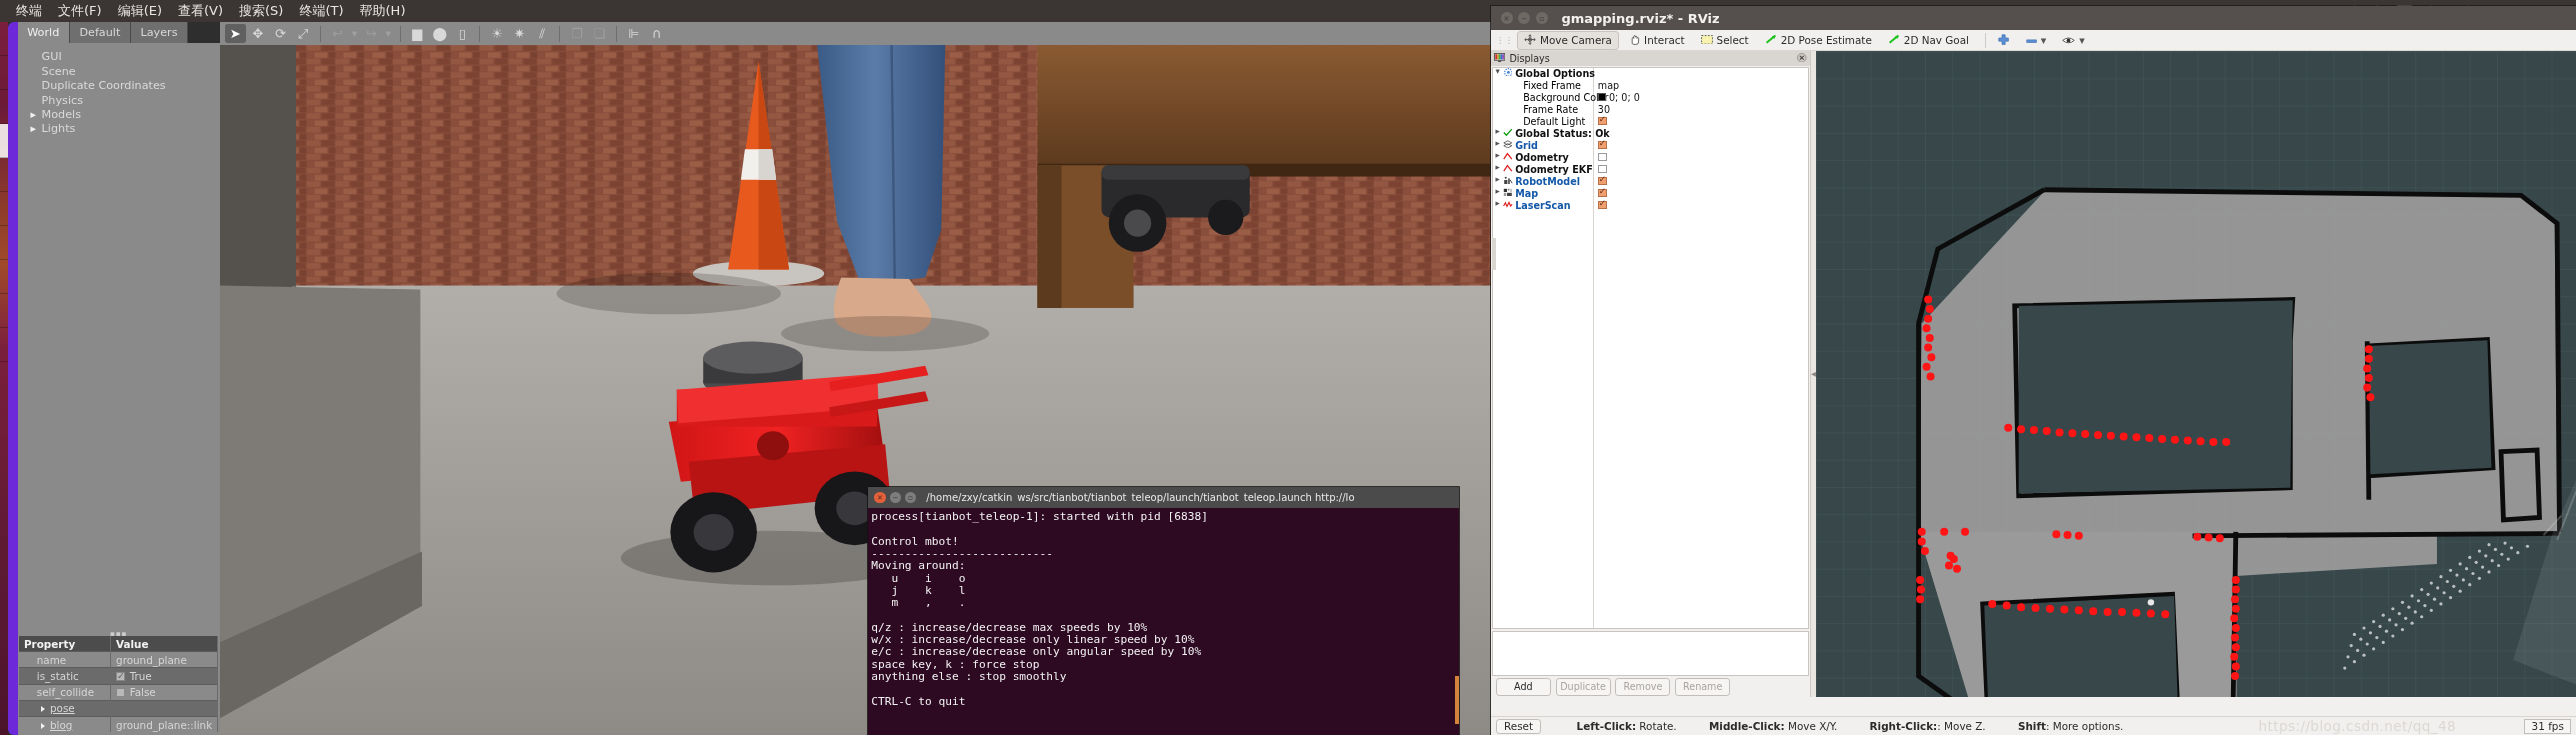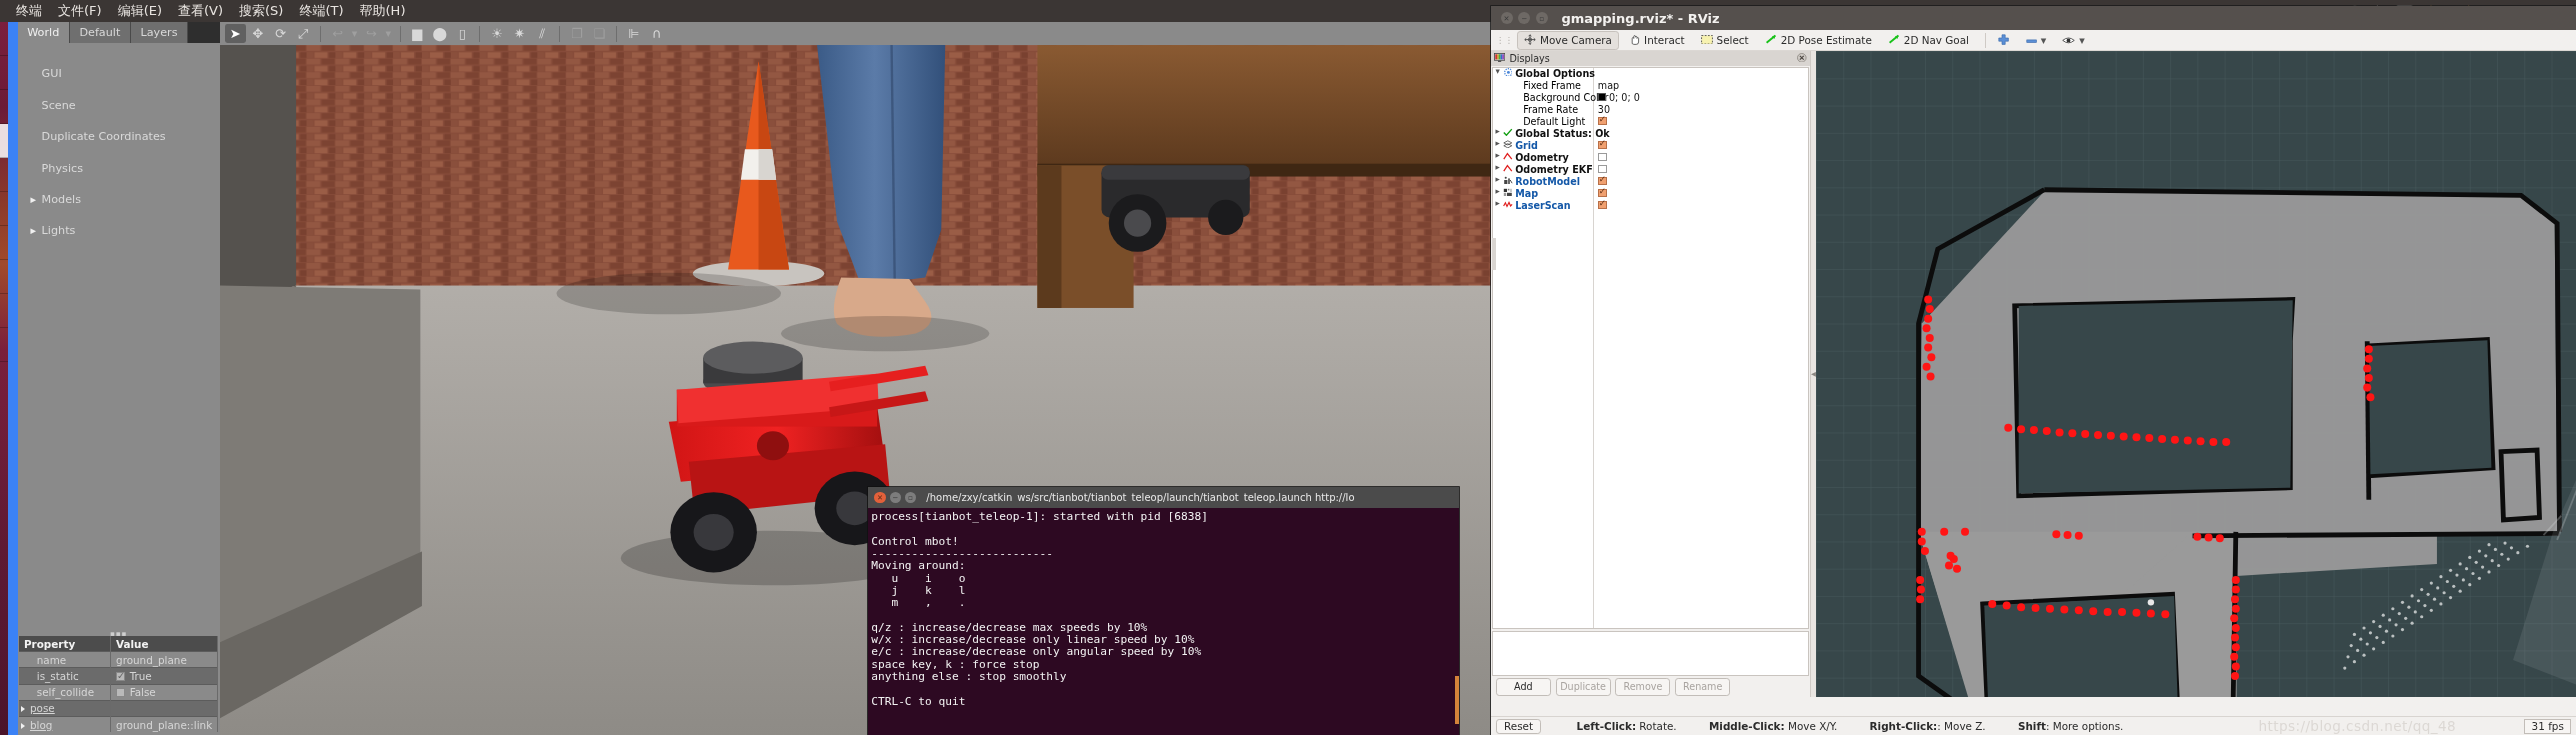--- a/index.html
+++ b/index.html
@@ -18,43 +18,43 @@
 
   
   #launcher{ position:absolute; left:0; top:22.4px; width:8px; height:713px;
     background:linear-gradient(180deg,#7b1f3d 0%,#6b1b37 12%,#8d3b2a 26%,#a14a2b 34%,
       #7a1f3c 46%,#6d1d38 60%,#5e1a33 74%,#551730 88%,#4b1429 100%); }
   #launcher .lnbtn{ width:8px; height:34px; border-bottom:0.8px solid rgba(0,0,0,.25); }
   #launcher .lnbtn.active{ background:rgba(255,255,255,.85); }
 
   
   #gazebo{ position:absolute; left:8px; top:22.4px; width:1483px; height:713px;
-    background:#3b82f6; }
+    background:#6d28d9;border-radius:6px; }
   #gz-left{ position:absolute; left:9.6px; top:0; width:202px; height:713px;
     background:#8a8a8a; display:flex; flex-direction:column; }
   .gz-tabs{ display:flex; height:21px; background:#2e2e2e; }
   .gz-tab{ height:21px; min-width:50px; padding:0 9.6px; display:flex; align-items:center;
     justify-content:center; font-size:11.2px; color:#d8d8d8; background:#6f6f6f;
     border-right:0.8px solid #4a4a4a; }
   .gz-tab.sel{ background:#8a8a8a; color:#efefef; }
   .gz-tree{ flex:0 0 auto; padding:6.4px 0 0 24px; }
-  .gz-tree .row{ height:14.4px; font-size:11.2px; color:#d9d9d9; display:flex; align-items:center;margin-top:17px; }
+  .gz-tree .row{ height:14.4px; font-size:11.2px; color:#d9d9d9; display:flex; align-items:center; }
   .gz-tree .row .arw{ width:11.2px; margin-left:-11.2px; color:#f0f0f0; font-size:7.2px; }
   .gz-blank{ flex:1 1 auto; background:#8a8a8a; }
   .gz-splitgrip{ height:4.8px; display:flex; align-items:center; justify-content:center;
     color:#cfcfcf; font-size:7.2px; letter-spacing:0.8px; background:#8a8a8a;}
   .gz-prop{ flex:0 0 auto; background:#8a8a8a; padding:0 1.6px 3.2px 1.6px; }
   .gz-prop table{ width:100%; border-collapse:collapse; font-size:10.4px; }
   .gz-prop th{ background:#4c4c4c; color:#f2f2f2; text-align:left; padding:1.6px 4.8px;
     font-weight:bold; font-size:10.4px; border-right:0.8px solid #6a6a6a;}
   .gz-prop td{ padding:1.6px 4.8px; color:#d6d6d6; border-top:0.8px solid #5c5c5c;
     border-right:0.8px solid #6a6a6a; height:13.6px; }
   .gz-prop tr.alt td{ background:#6b6b6b; }
   .gz-prop td.ind{ padding-left:17.6px; }
-  .gz-prop td.ind2{ padding-left:2px;text-decoration:underline; }
+  .gz-prop td.ind2{ padding-left:22px;text-decoration:underline; }
   .ckbox{ display:inline-block; width:8.8px; height:8.8px; border:0.8px solid #888;
     background:#b9b9b9; vertical-align:-0.8px; margin-right:4.8px; position:relative; }
   .ckbox.on:after{ content:"✓"; position:absolute; left:0px; top:-3.2px; font-size:9.6px; color:#666; }
   .tri{ display:inline-block; width:0;height:0;border-left:4.8px solid #f0f0f0;
     border-top:3.2px solid transparent;border-bottom:3.2px solid transparent; margin-right:4.8px; }
 
   #gz-right{ position:absolute; left:212px; top:0; right:0; height:713px; }
   #gz-toolbar{ height:22.4px; background:#8a8a8a; display:flex; align-items:center;
     padding-left:4.8px; gap:1.6px; }
   .tb{ width:21px; height:19px; display:flex; align-items:center; justify-content:center;

